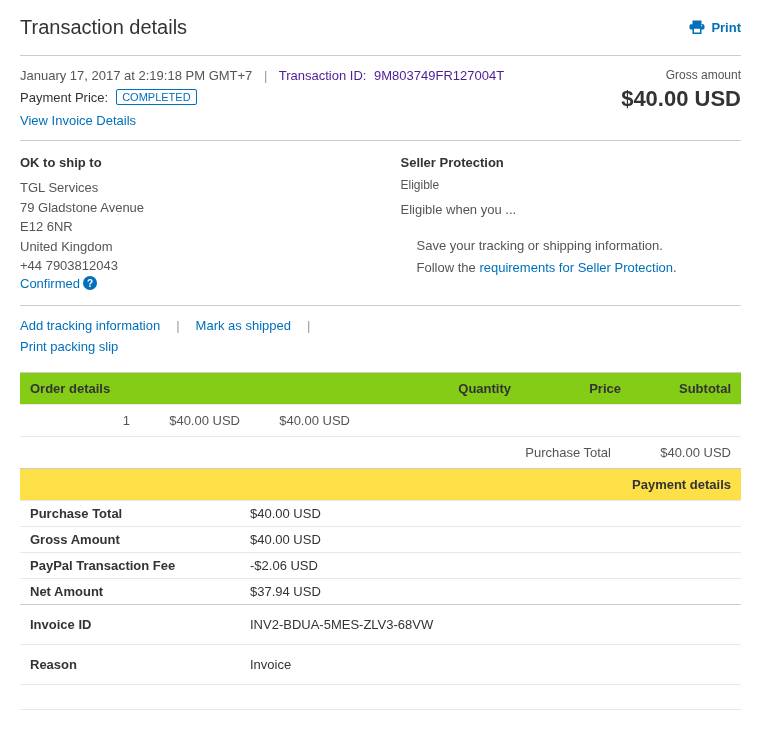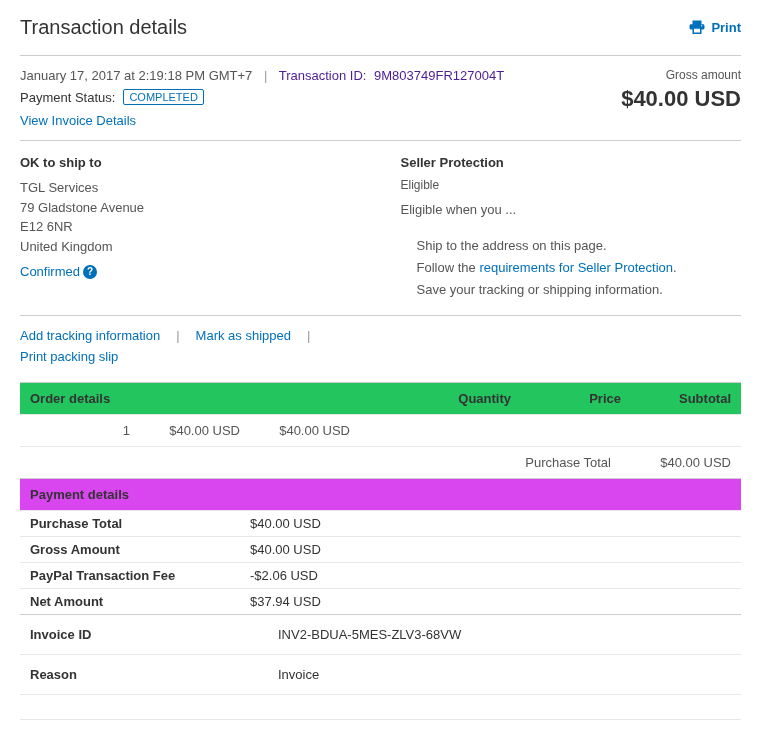--- a/index.html
+++ b/index.html
@@ -126,21 +126,21 @@
       line-height: 1.5;
     }
     .confirmed-link {
       color: #0070ba;
       text-decoration: none;
       font-size: 13px;
       cursor: pointer;
       display: inline-flex;
       align-items: center;
       gap: 3px;
-      margin-top: 8px;
+      margin-top: 0;
     }
     .help-icon {
       display: inline-flex;
       align-items: center;
       justify-content: center;
       width: 14px;
       height: 14px;
       background: #0070ba;
       color: #fff;
       border-radius: 50%;
@@ -187,21 +187,21 @@
     }
     .action-separator {
       margin: 0 8px;
       color: #999;
     }
     
     .order-details-section {
       border-top: 1px solid #ccc;
     }
     .order-details-header {
-      background: #22c55e;
+      background: #84cc16;
       padding: 8px 10px;
       display: flex;
       align-items: flex-end;
     }
     .order-details-title {
       font-weight: bold;
       font-size: 13px;
       flex: 1;
     }
     .order-col-qty {
@@ -269,22 +269,23 @@
       text-align: right;
       color: #555;
       font-size: 13px;
     }
     
     .payment-details-section {
       border-top: 1px solid #ccc;
       margin-top: 0;
     }
     .payment-details-header {
-      background: #d946ef;
+      background: #fde047;
       padding: 8px 10px;
+      text-align: right;
     }
     .payment-details-title {
       font-weight: bold;
       font-size: 13px;
     }
     .payment-row {
       display: flex;
       padding: 5px 10px;
       border-top: 1px solid #e8e8e8;
     }
@@ -304,21 +305,21 @@
     }
     .info-row {
       display: flex;
       padding: 12px 10px;
       border-bottom: 1px solid #e8e8e8;
       align-items: flex-start;
     }
     .info-row-label {
       font-weight: bold;
       font-size: 13px;
-      width: 248px;
+      width: 220px;
       flex-shrink: 0;
     }
     .info-row-value {
       font-size: 13px;
       color: #333;
     }
   </style>
 </head>
 <body>
 
@@ -337,53 +338,53 @@
   <div class="invoice-section">
     <div class="invoice-top">
       <div class="invoice-left">
         <div class="invoice-date">
           <span>January 17, 2017 at 2:19:18 PM GMT+7</span>
           <span class="separator">|</span>
           <span class="transaction-id">Transaction ID:</span>
           <span class="transaction-id" style="margin-left:4px;">9M803749FR127004T</span>
         </div>
         <div class="payment-status-row">
-          <span class="payment-status-label">Payment Status:</span>
+          <span class="payment-status-label">Payment Price:</span>
           <span class="status-badge">COMPLETED</span>
         </div>
         <a class="view-invoice-link" href="#">View Invoice Details</a>
       </div>
       <div class="invoice-right">
         <div class="gross-amount-label">Gross amount</div>
         <div class="gross-amount-value">$40.00 USD</div>
       </div>
     </div>
   </div>
 
   <div class="ship-seller-section">
     <div class="ship-col">
       <div class="section-heading">OK to ship to</div>
       <div class="address-line">TGL Services</div>
       <div class="address-line">79 Gladstone Avenue</div>
       <div class="address-line">E12 6NR</div>
       <div class="address-line">United Kingdom</div>
+      <div class="address-line">+44 7903812043</div>
       <a class="confirmed-link" href="#">
         <span>Confirmed</span>
         <span class="help-icon">?</span>
       </a>
     </div>
     <div class="seller-col">
       <div class="section-heading">Seller Protection</div>
       <div class="seller-eligible">Eligible</div>
       <div class="seller-eligible-when">Eligible when you ...</div>
-      <div class="seller-bullet">Ship to the address on this page.</div>
+      <div class="seller-bullet">Save your tracking or shipping information.</div>
       <div class="seller-bullet">
         <span>Follow the </span><a class="seller-protection-link" href="#">requirements for Seller Protection</a><span>.</span>
       </div>
-      <div class="seller-bullet">Save your tracking or shipping information.</div>
     </div>
   </div>
 
   <div class="actions-section">
     <div class="actions-row">
       <a class="action-link" href="#">Add tracking information</a>
       <span class="action-separator">|</span>
       <a class="action-link" href="#">Mark as shipped</a>
       <span class="action-separator">|</span>
     </div>

